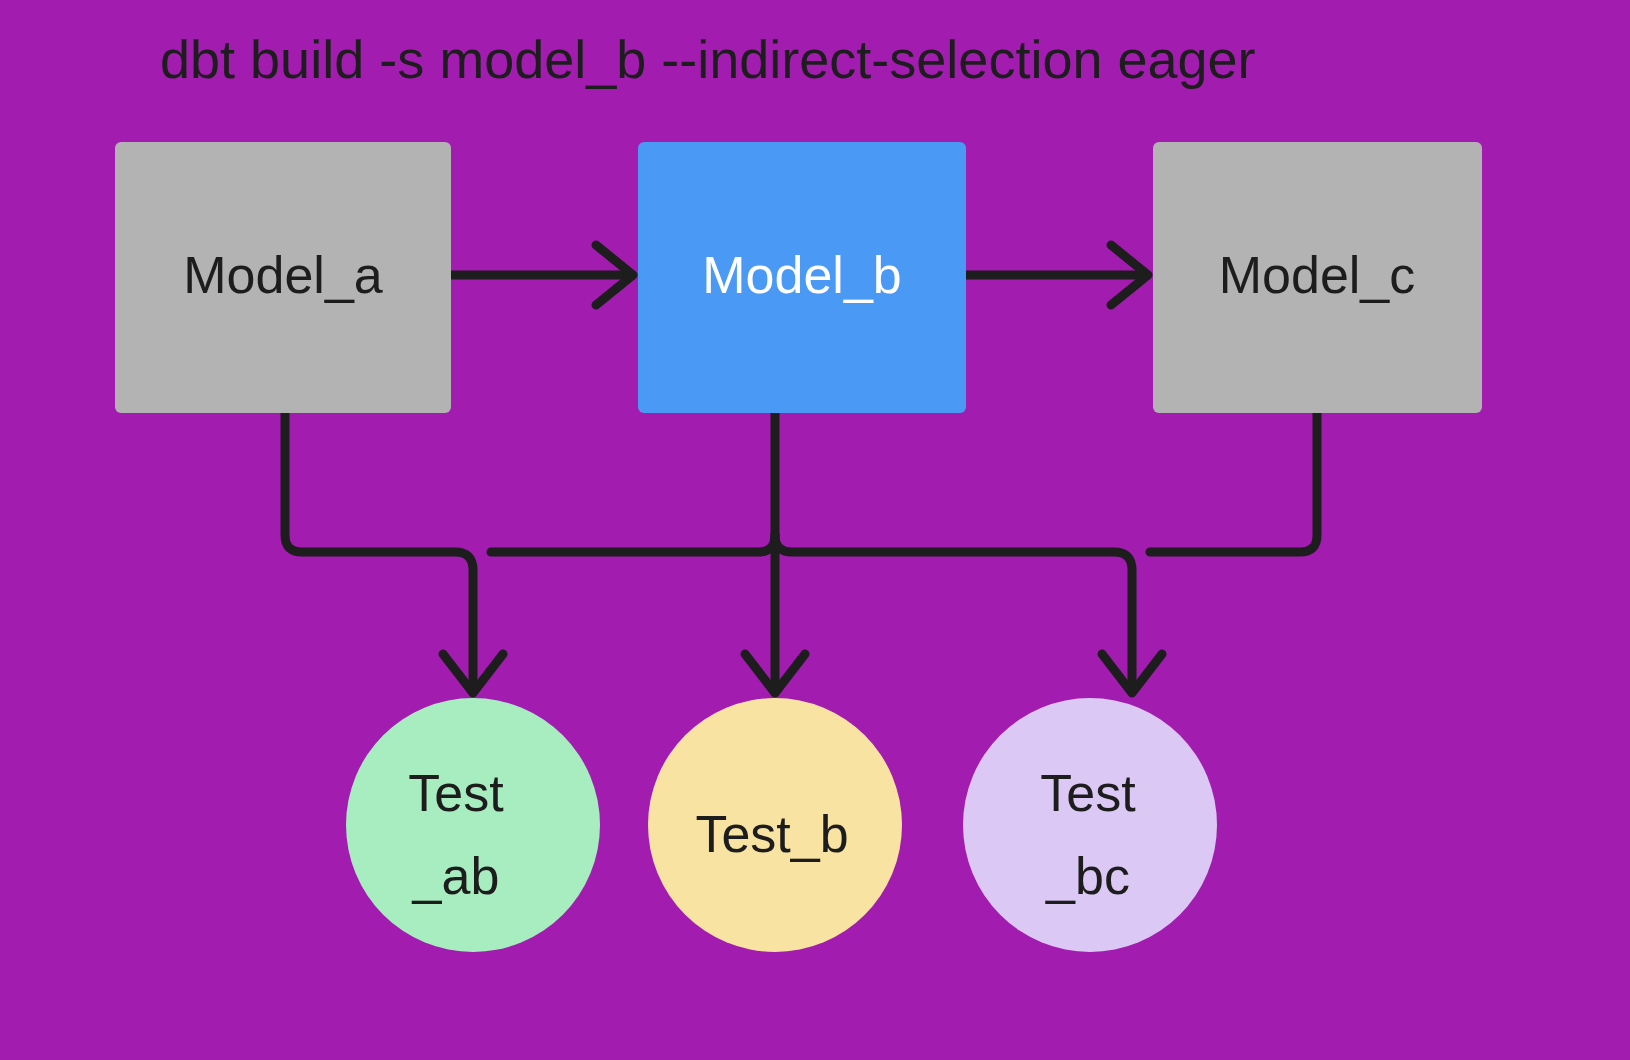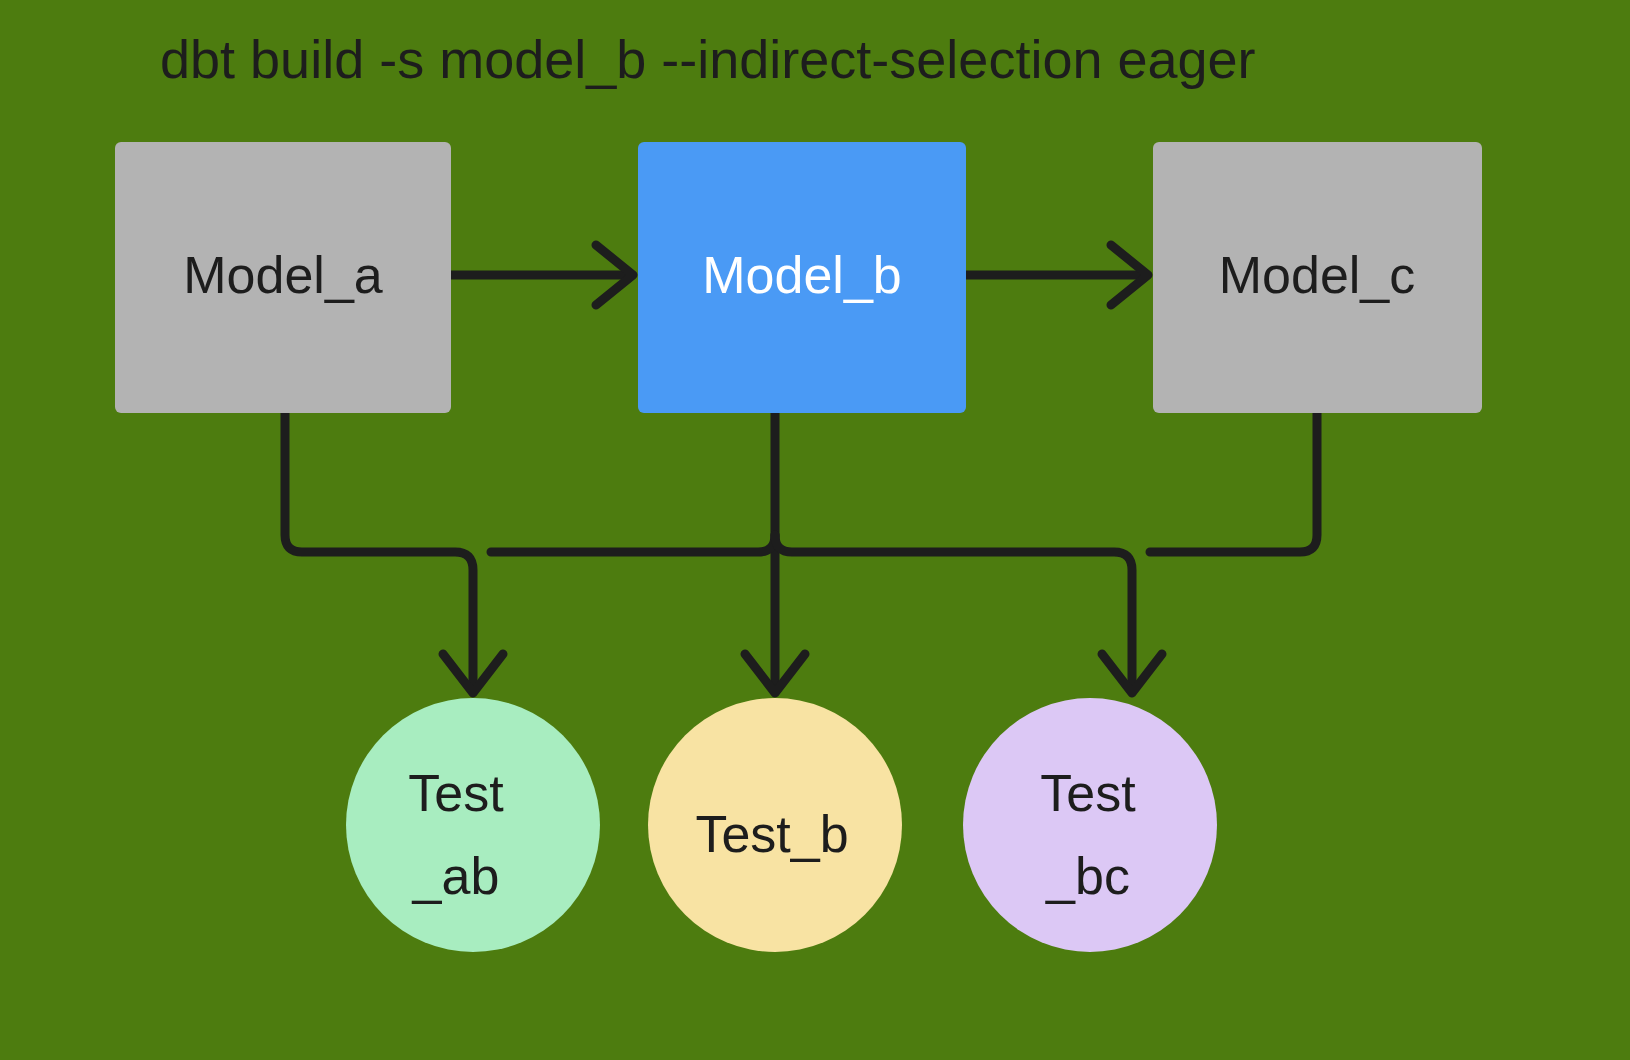--- a/index.html
+++ b/index.html
@@ -7,21 +7,21 @@
     padding: 0;
     background: #ffffff;
   }
   body {
     font-family: "Liberation Sans", sans-serif;
   }
   #canvas {
     position: relative;
     width: 1630px;
     height: 1060px;
-    background: #4d7c0f;
+    background: #a21caf;
     overflow: hidden;
   }
   #diagram-svg {
     position: absolute;
     left: 0;
     top: 0;
     width: 1630px;
     height: 1060px;
   }
   .title-text {

